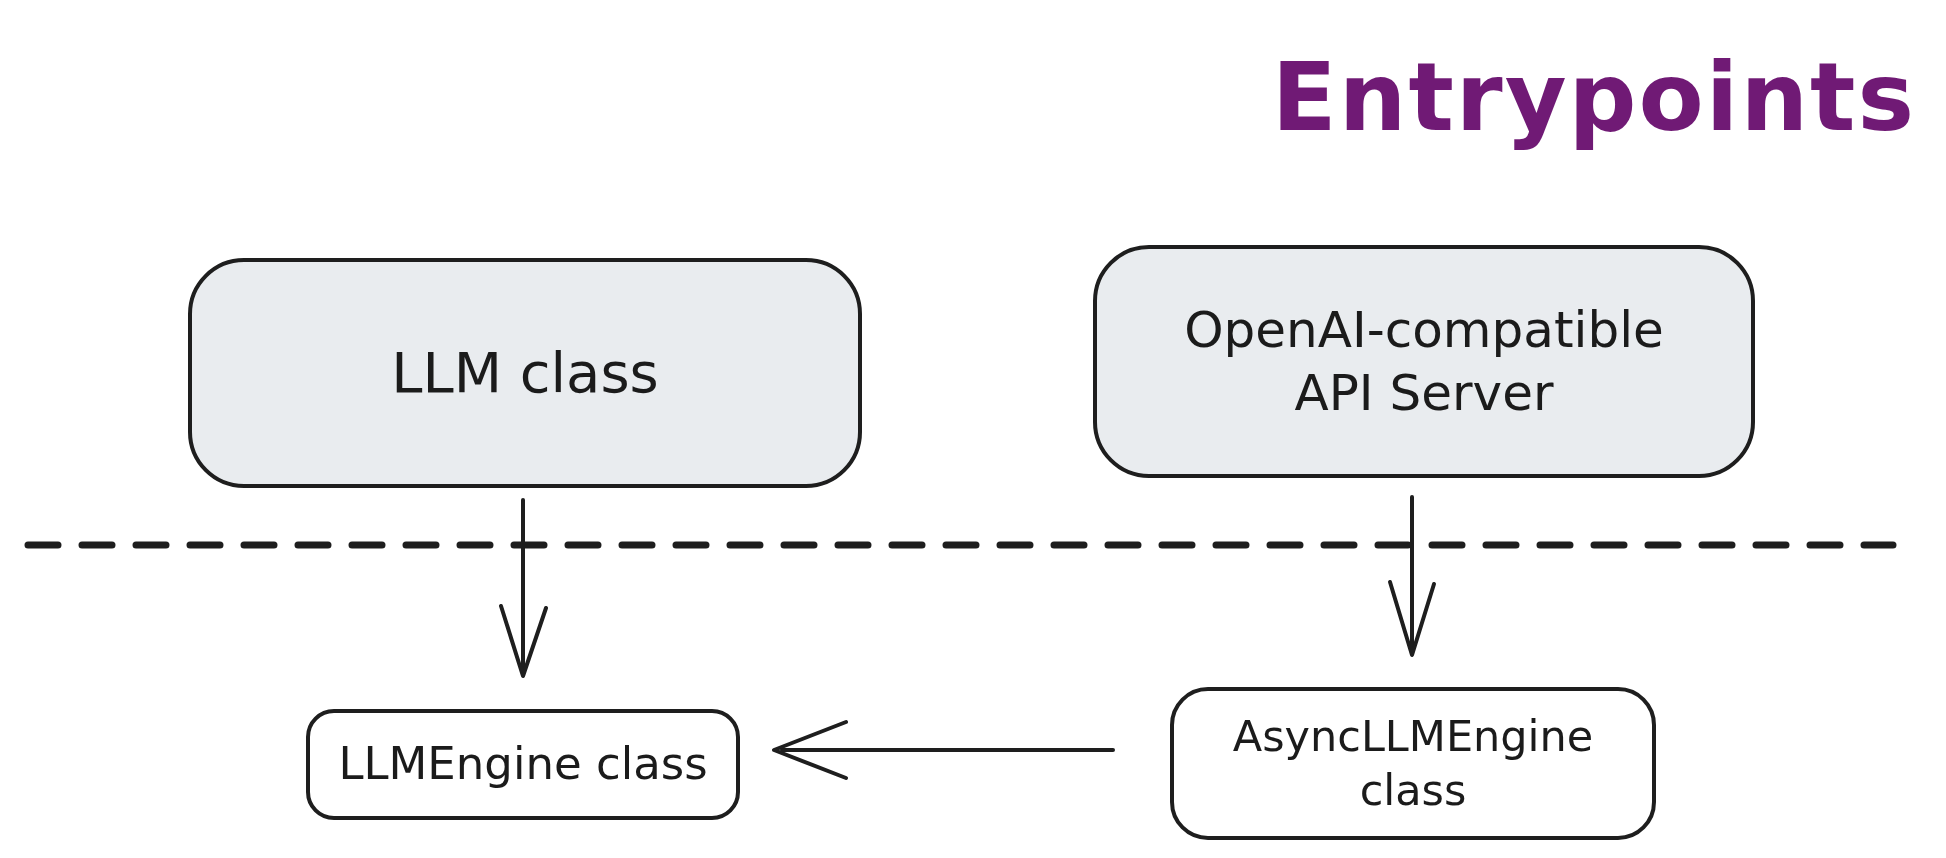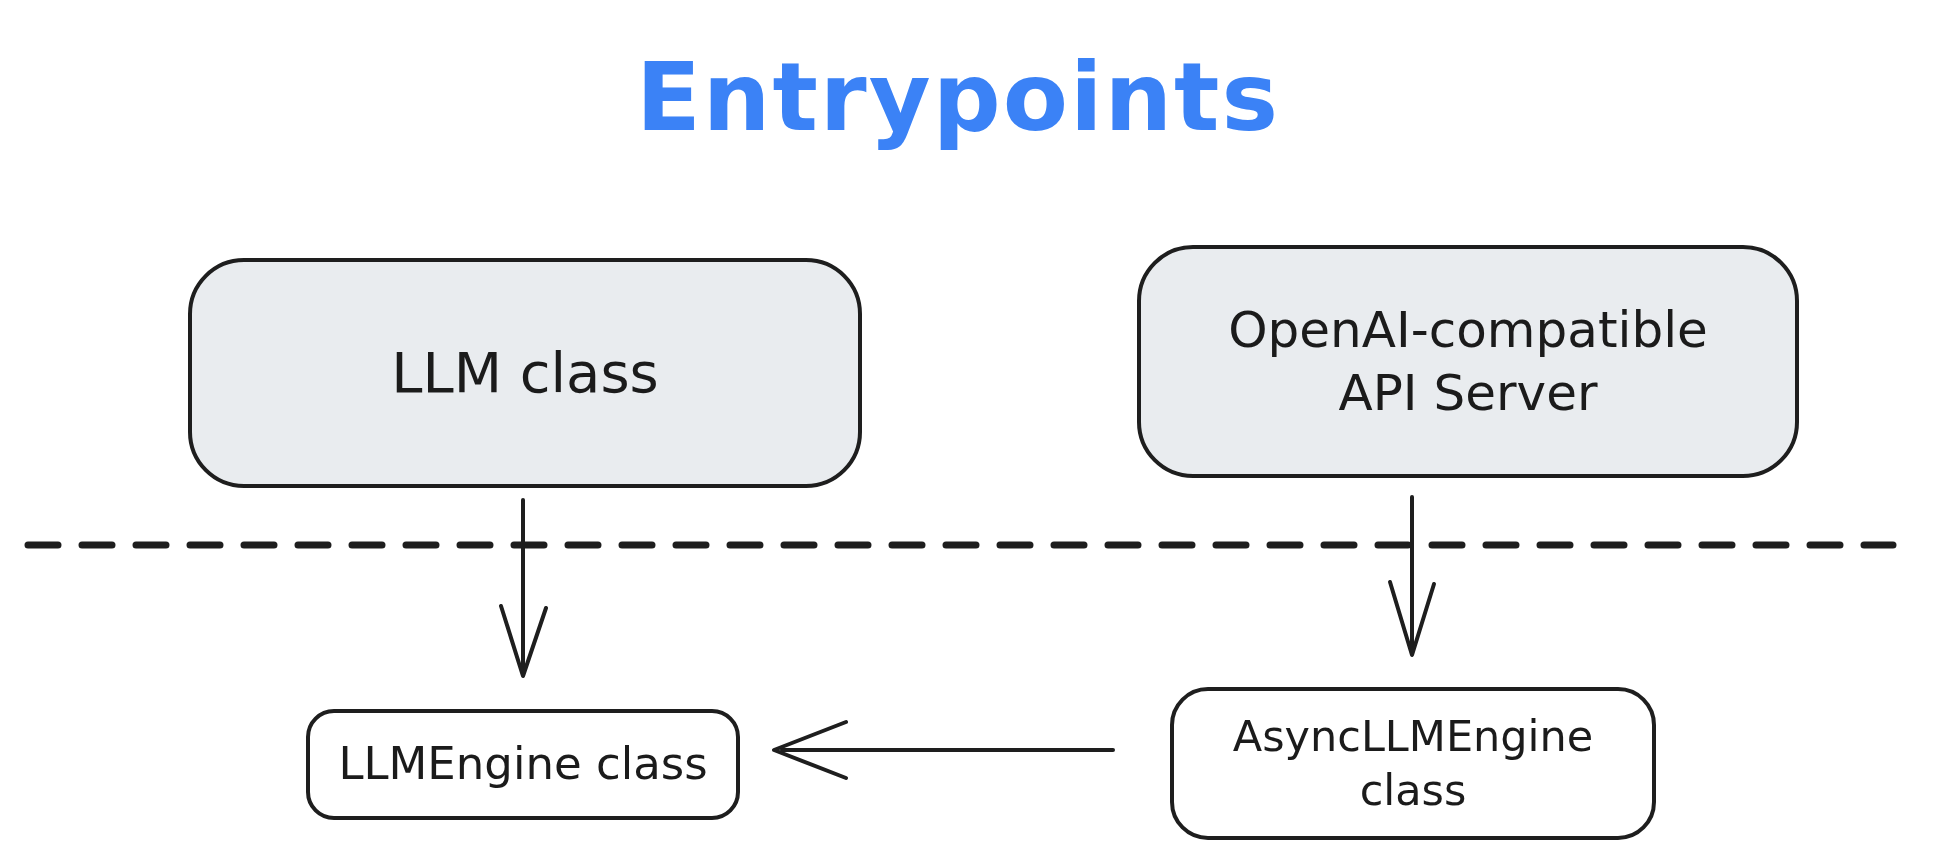--- a/index.html
+++ b/index.html
@@ -14,25 +14,25 @@
     background: #ffffff;
     overflow: hidden;
     font-family: "DejaVu Sans", sans-serif;
     color: #1e1e1e;
   }
   .diagram-title {
     position: absolute;
     left: 0;
     top: 42px;
     width: 1916px;
-    text-align: center;
+    text-align: right;
     font-size: 95px;
     font-weight: bold;
     letter-spacing: 2px;
-    color: #3b82f6;
+    color: #701a75;
   }
   .node {
     position: absolute;
     box-sizing: border-box;
     border: 4px solid #1e1e1e;
     display: flex;
     align-items: center;
     justify-content: center;
     text-align: center;
     line-height: 1.25;
@@ -46,21 +46,20 @@
     width: 674px; height: 230px;
     border-radius: 56px;
     font-size: 56px;
     align-items: center;
   }
   .node-api-server {
     left: 1093px; top: 245px;
     width: 662px; height: 233px;
     border-radius: 56px;
     font-size: 50px;
-    margin-left: 44px;
   }
   .node-api-server .label { max-width: 560px; }
 
   .node-llm-engine {
     left: 306px; top: 709px;
     width: 434px; height: 111px;
     border-radius: 28px;
     font-size: 45px;
   }
   .node-async-engine {

